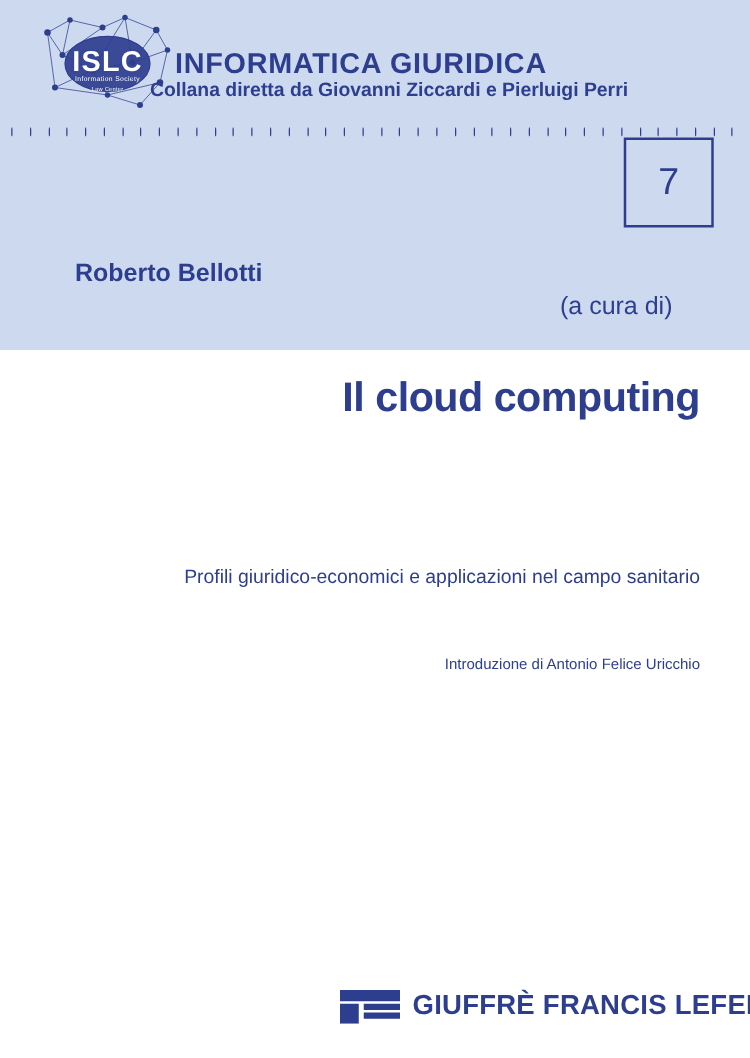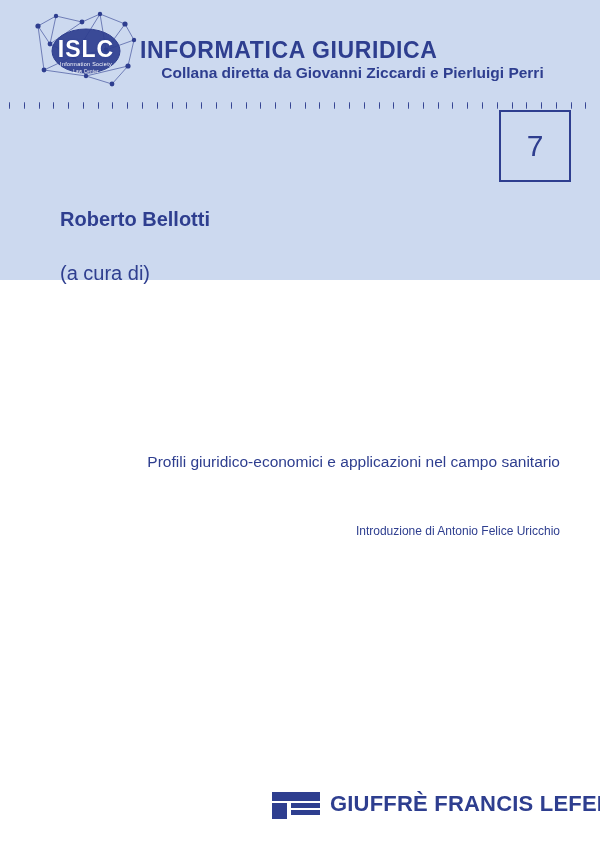--- a/index.html
+++ b/index.html
@@ -87,21 +87,21 @@
     font-weight: bold;
     font-size: 23px;
     letter-spacing: 0.6px;
     font-family: "Liberation Sans", sans-serif;
   }
   .series-sub {
     position: absolute;
     left: 120px;
     top: 64px;
     width: 465px;
-    text-align: center;
+    text-align: left;
     color: #2e3e8f;
     font-weight: bold;
     font-size: 15.5px;
     font-family: "Liberation Sans", sans-serif;
   }
 
   
   .dot-row {
     position: absolute;
     left: 0;
@@ -152,27 +152,27 @@
     top: 208px;
     width: 490px;
     text-align: left;
     color: #2e3e8f;
     font-weight: bold;
     font-size: 20px;
     font-family: "Liberation Sans", sans-serif;
   }
   .editor-role {
     position: absolute;
-    left: 60px;
+    left: 48px;
     top: 234px;
     width: 490px;
+    text-align: right;
     color: #2e3e8f;
     font-size: 20px;
     font-family: "Liberation Sans", sans-serif;
-    margin-top: 28px;
   }
 
   
   .title-block {
     position: absolute;
     left: 40px;
     top: 300px;
     width: 520px;
     text-align: right;
   }
@@ -324,20 +324,21 @@
       <span class="dot"></span>
     </div>
 
   <div class="vol-box"></div>
   <div class="vol-num">7</div>
 
   <div class="editor-name">Roberto Bellotti</div>
   <div class="editor-role">(a cura di)</div>
 
   <div class="title-block">
+    <div class="main-title">Il cloud computing</div>
   </div>
   <div class="subtitle">Profili giuridico-economici e applicazioni nel campo sanitario</div>
   <div class="intro-line">Introduzione di Antonio Felice Uricchio</div>
 
   <div class="publisher">
     <svg class="pub-mark" viewBox="0 0 48 27">
       <rect x="0" y="0" width="48" height="9" fill="#2e3e8f"></rect>
       <rect x="0" y="11" width="15" height="16" fill="#2e3e8f"></rect>
       <rect x="19" y="11" width="29" height="5" fill="#2e3e8f"></rect>
       <rect x="19" y="18" width="29" height="5" fill="#2e3e8f"></rect>

